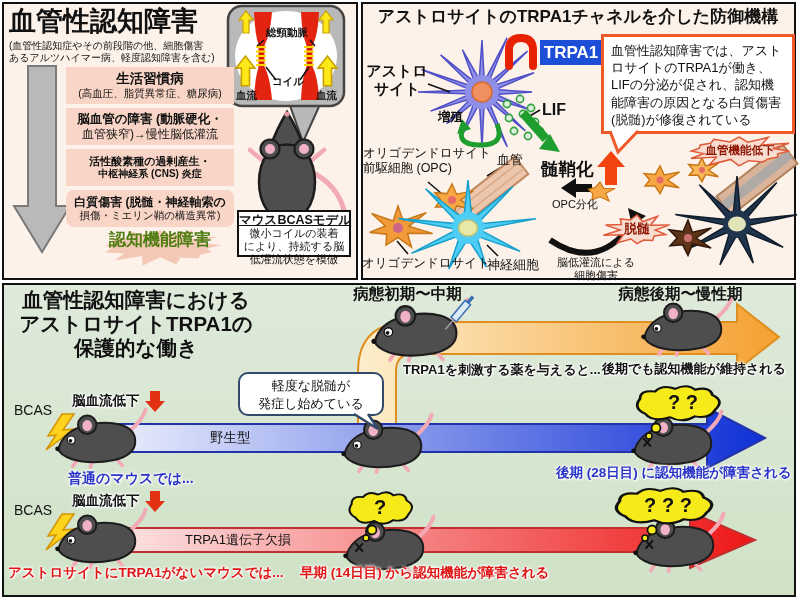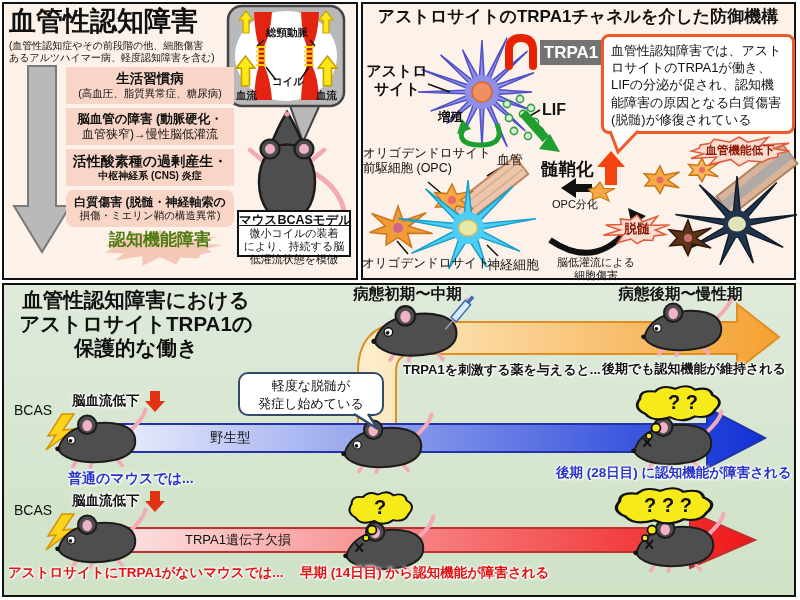--- a/index.html
+++ b/index.html
@@ -11,21 +11,21 @@
   .b{font-weight:bold;}
   .c{text-align:center;}
   .glow{text-shadow:0 0 2px #fff,0 0 3px #fff,0 0 4px #fff,1px 1px 2px #fff;}
   .blue{color:#2a35c8;}
   .red{color:#e01414;}
   .dred{color:#8c1400;}
   .pinkbox{position:absolute;left:66px;width:168px;height:37px;background:#f8d5c6;z-index:2;
     display:flex;flex-direction:column;justify-content:center;text-align:center;line-height:1.18;}
   .bubble{position:absolute;background:#fff;box-sizing:border-box;z-index:2;}
   .tail{position:absolute;z-index:3;}
-  .trpa1box{position:absolute;left:540px;top:40px;width:62px;height:25px;background:#737373;color:#fff;
+  .trpa1box{position:absolute;left:540px;top:40px;width:62px;height:25px;background:#1d4ed8;color:#fff;
     font-weight:bold;font-size:17px;text-align:center;line-height:25px;z-index:2;}
 </style>
 </head>
 <body>
 
 <div id="stage">
 
   <div class="panel" id="panel-tl" style="left:2px;top:2px;width:356px;height:278px;"></div>
   <div class="panel" id="panel-tr" style="left:361px;top:2px;width:435px;height:278px;"></div>
   <div class="panel" id="panel-bottom" style="left:2px;top:283px;width:794px;height:314px;"></div>
@@ -257,21 +257,21 @@
   </div>
   <div class="pinkbox" style="top:67px;">
     <div class="b" style="font-size:13.5px;">生活習慣病</div>
     <div style="font-size:10.5px;">(高血圧、脂質異常症、糖尿病)</div>
   </div>
   <div class="pinkbox" style="top:108px;">
     <div class="b" style="font-size:12.5px;">脳血管の障害 (動脈硬化・</div>
     <div style="font-size:12px;">血管狭窄)→慢性脳低灌流</div>
   </div>
   <div class="pinkbox" style="top:149px;">
-    <div class="b" style="font-size:14px;">活性酸素種の過剰産生・</div>
+    <div class="b" style="font-size:11px;">活性酸素種の過剰産生・</div>
     <div class="b" style="font-size:10px;">中枢神経系 (CNS) 炎症</div>
   </div>
   <div class="pinkbox" style="top:190px;border-radius:8px;">
     <div class="b" style="font-size:12px;">白質傷害 (脱髄・神経軸索の</div>
     <div style="font-size:10.5px;">損傷・ミエリン鞘の構造異常)</div>
   </div>
   <div class="t b c" style="left:98px;top:230px;width:124px;font-size:17px;color:#4d7c0f;">認知機能障害</div>
 
   <div class="t b c" style="left:252px;top:26px;width:70px;font-size:10.5px;">総頸動脈</div>
   <div class="t b c" style="left:270px;top:75px;width:36px;font-size:10.5px;">コイル</div>
@@ -287,21 +287,21 @@
 
   <div class="t b c" style="left:363px;top:7px;width:430px;font-size:17px;">アストロサイトのTRPA1チャネルを介した防御機構</div>
   <div class="t b c" style="left:366px;top:62px;width:62px;font-size:15px;line-height:18px;">
     <div>アストロ</div>
     <div>サイト</div>
   </div>
   <div class="trpa1box">TRPA1</div>
   <div class="t b" style="left:542px;top:101px;font-size:16px;">LIF</div>
   <div class="t b" style="left:438px;top:110px;font-size:12.5px;">増殖</div>
 
-  <div class="bubble" style="left:601px;top:34px;width:194px;height:100px;border:3px solid #f05a28;border-radius:8px;padding:5px 7px;font-size:13px;line-height:17.2px;white-space:normal;">
+  <div class="bubble" style="left:601px;top:34px;width:194px;height:100px;border:3px solid #f05a28;border-radius:0;padding:5px 7px;font-size:13px;line-height:17.2px;white-space:normal;">
     <span>血管性認知障害では、アストロサイトのTRPA1が働き、LIFの分泌が促され、認知機能障害の原因となる白質傷害(脱髄)が修復されている</span>
   </div>
   <svg class="tail" style="left:604px;top:130px;" width="50" height="26">
     <path d="M6 1 L14 22 L34 1" fill="#fff" stroke="#f05a28" stroke-width="3"></path>
   </svg>
 
   <div class="t b c dred" style="left:694px;top:144px;width:92px;font-size:11.5px;">血管機能低下</div>
   <div class="t" style="left:363px;top:146px;font-size:12.5px;line-height:15px;">
     <div>オリゴデンドロサイト</div>
     <div>前駆細胞 (OPC)</div>

